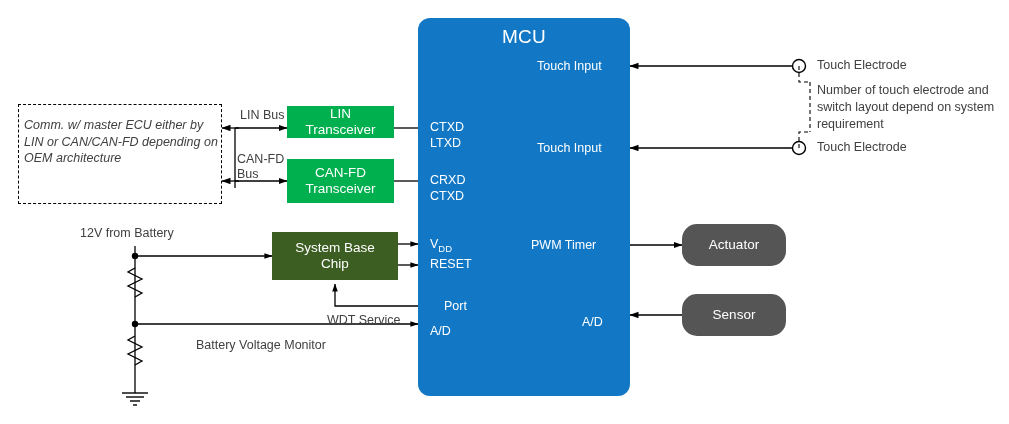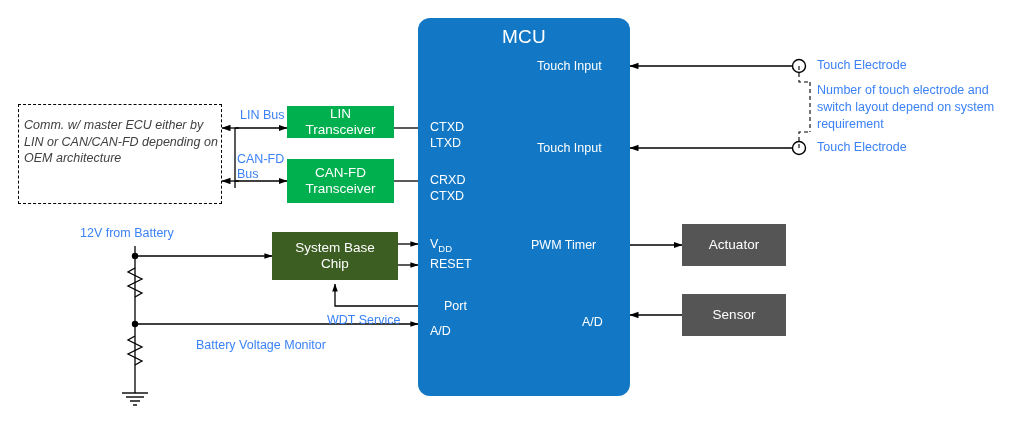--- a/index.html
+++ b/index.html
@@ -53,20 +53,21 @@
   .lin-box { left: 287px; top: 106px; width: 107px; height: 32px; }
   .can-box { left: 287px; top: 159px; width: 107px; height: 44px; }
   .sbc-box {
     left: 272px; top: 232px; width: 126px; height: 48px;
     background: #3d5e22;
     font-size: 13.5px;
   }
   .gray-box {
     background: #555555;
     font-size: 13.5px;
+    border-radius: 15px;
   }
   .actuator-box { left: 682px; top: 224px; width: 104px; height: 42px; }
   .sensor-box { left: 682px; top: 294px; width: 104px; height: 42px; align-items: center; }
 
   .dashed-box {
     position: absolute;
     left: 18px; top: 104px;
     width: 204px; height: 100px;
     border: 1.3px dashed #000000;
     box-sizing: border-box;
@@ -79,21 +80,21 @@
     color: #404040;
     line-height: 1.32;
     text-align: left;
     font-style: italic;
   }
 
   
   .lbl {
     position: absolute;
     font-size: 12.5px;
-    color: #3b82f6;
+    color: #404040;
     white-space: nowrap;
   }
   .lbl-multi { white-space: normal; line-height: 1.34; }
   
   .wlbl {
     position: absolute;
     font-size: 12.5px;
     color: #ffffff;
     white-space: nowrap;
   }

